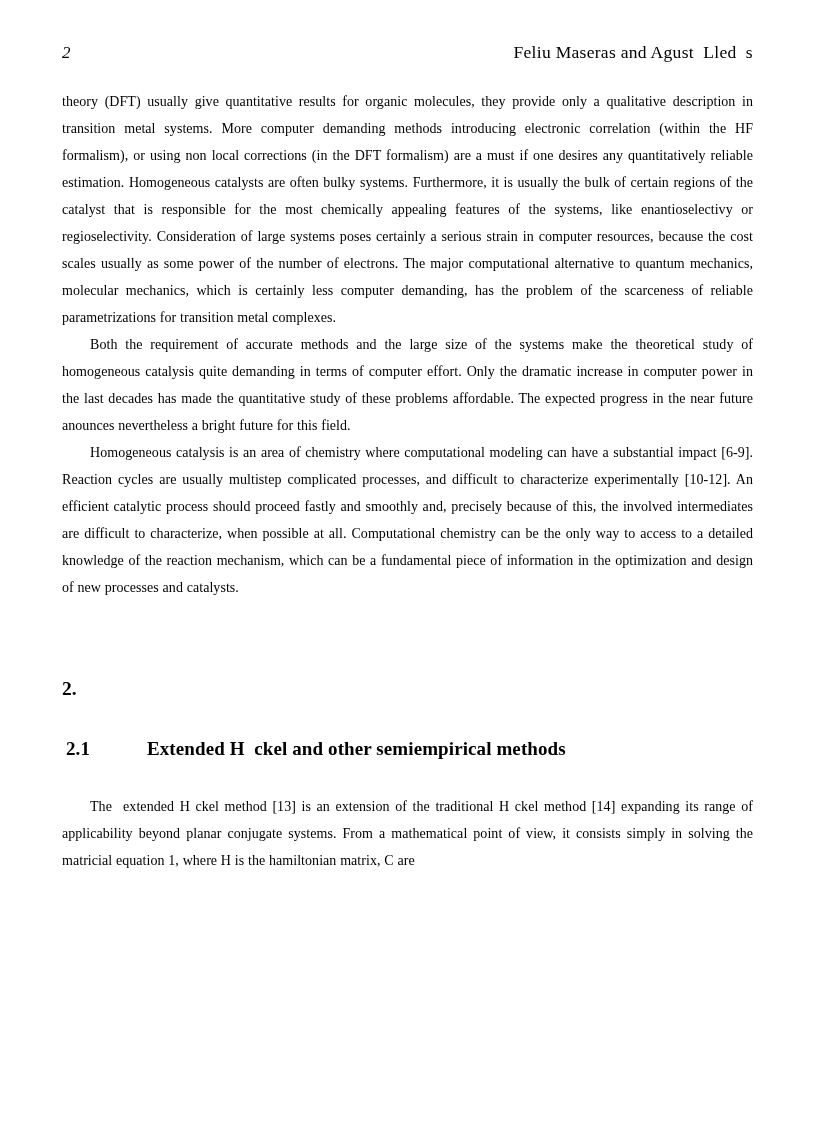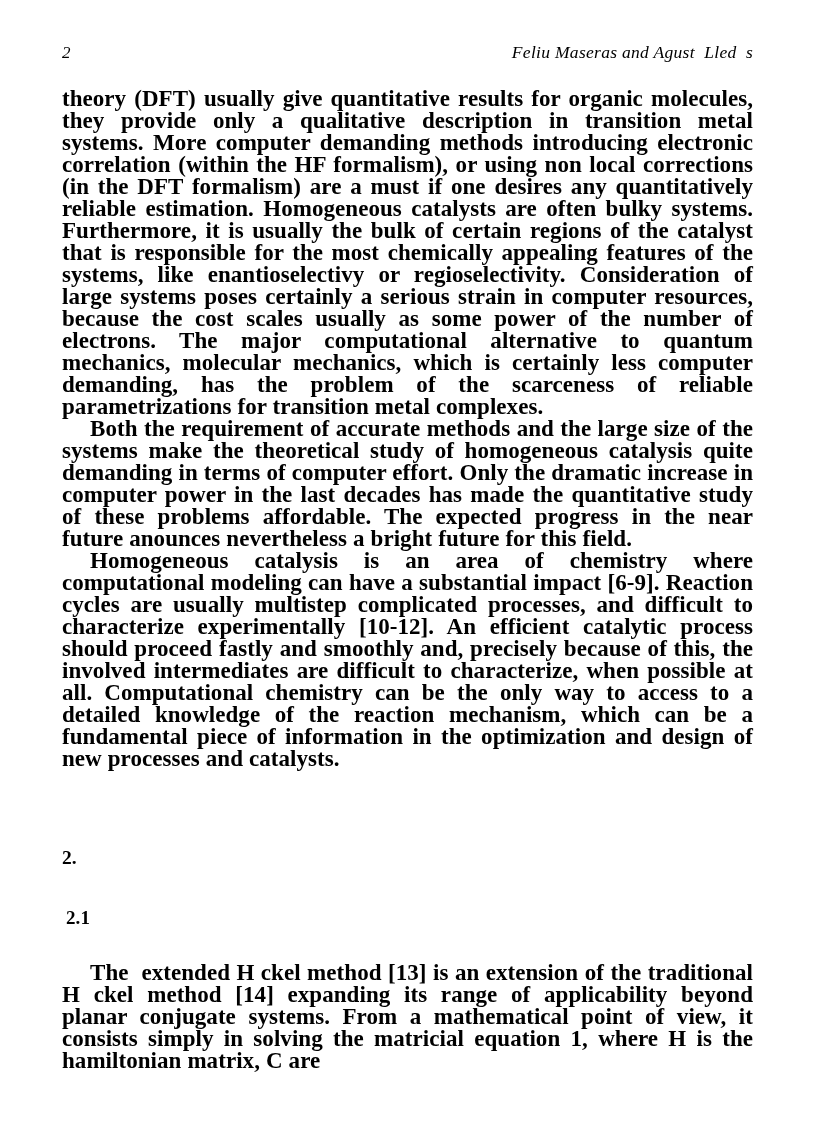--- a/index.html
+++ b/index.html
@@ -33,45 +33,43 @@
   }
 
   .folio {
     font-size: 17px;
     font-style: italic;
     letter-spacing: 0.2px;
   }
 
   .running-head-title {
     font-size: 17.5px;
-    font-style: italic;
     font-weight: 400;
     letter-spacing: 0.3px;
     white-space: pre;
   }
 
   
   .text-block {
     position: absolute;
     left: 62px;
     top: 88px;
     width: 691px;
   }
 
   p.body {
     margin: 0;
-    font-size: 23px;
-    line-height: 22px;
+    font-size: 14px;
+    line-height: 27px;
     text-align: justify;
     text-justify: inter-word;
     letter-spacing: 0.05px;
     word-spacing: 0.2px;
     white-space: pre-wrap;
     hyphens: none;
-    font-weight: bold;
   }
 
   p.body.indent {
     text-indent: 28px;
   }
 
   
   .heading-1 {
     display: flex;
     align-items: flex-start;
@@ -139,20 +137,21 @@
     <div class="gap-para-to-h1"></div>
 
     <div class="heading-1">
       <span class="num">2.</span>
     </div>
 
     <div class="gap-h1-to-h2"></div>
 
     <div class="heading-2">
       <span class="num">2.1</span>
+      <span class="txt">Extended H  ckel and other semiempirical methods</span>
     </div>
 
     <div class="gap-h2-to-para"></div>
 
     <p class="body indent">The  extended H ckel method [13] is an extension of the traditional H ckel method [14] expanding its range of applicability beyond planar conjugate systems. From a mathematical point of view, it consists simply in solving the matricial equation 1, where H is the hamiltonian matrix, C are</p>
 
   </div>
 </div>
 
 </body></html>

